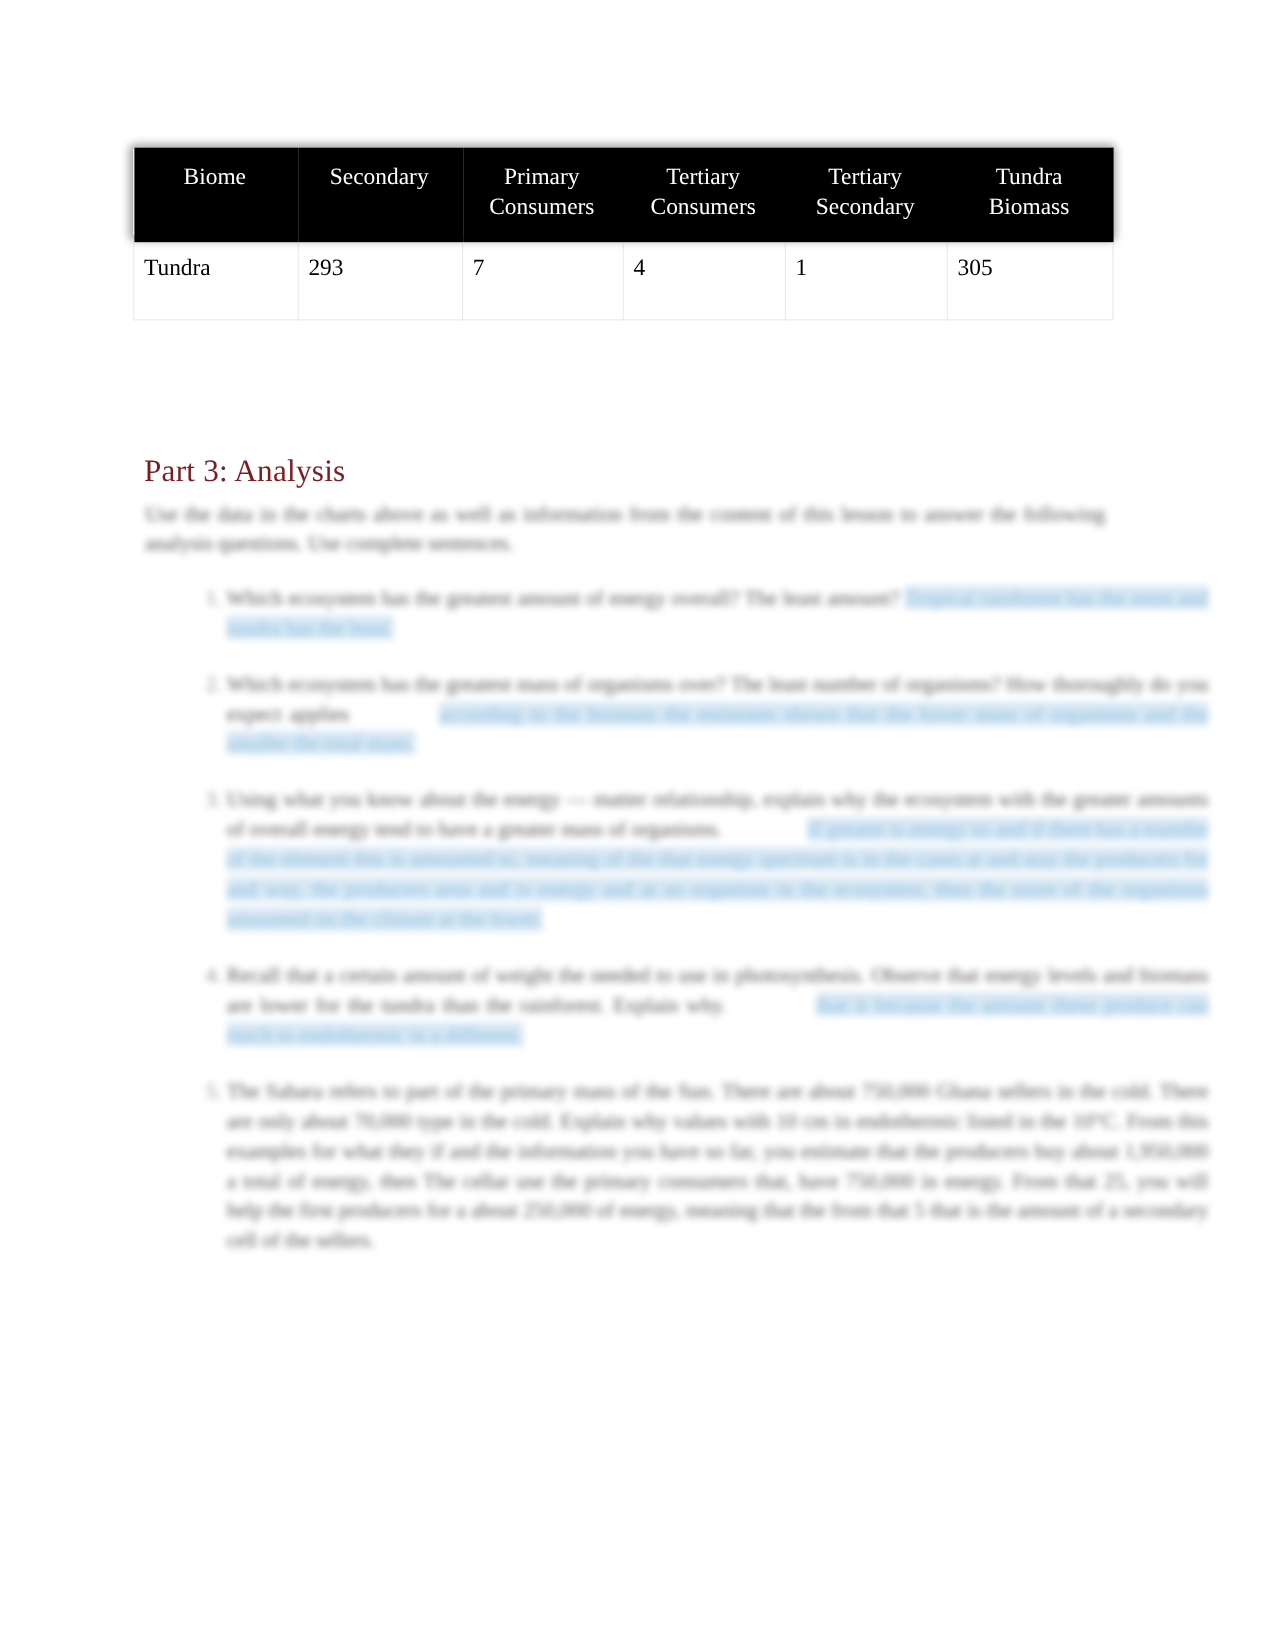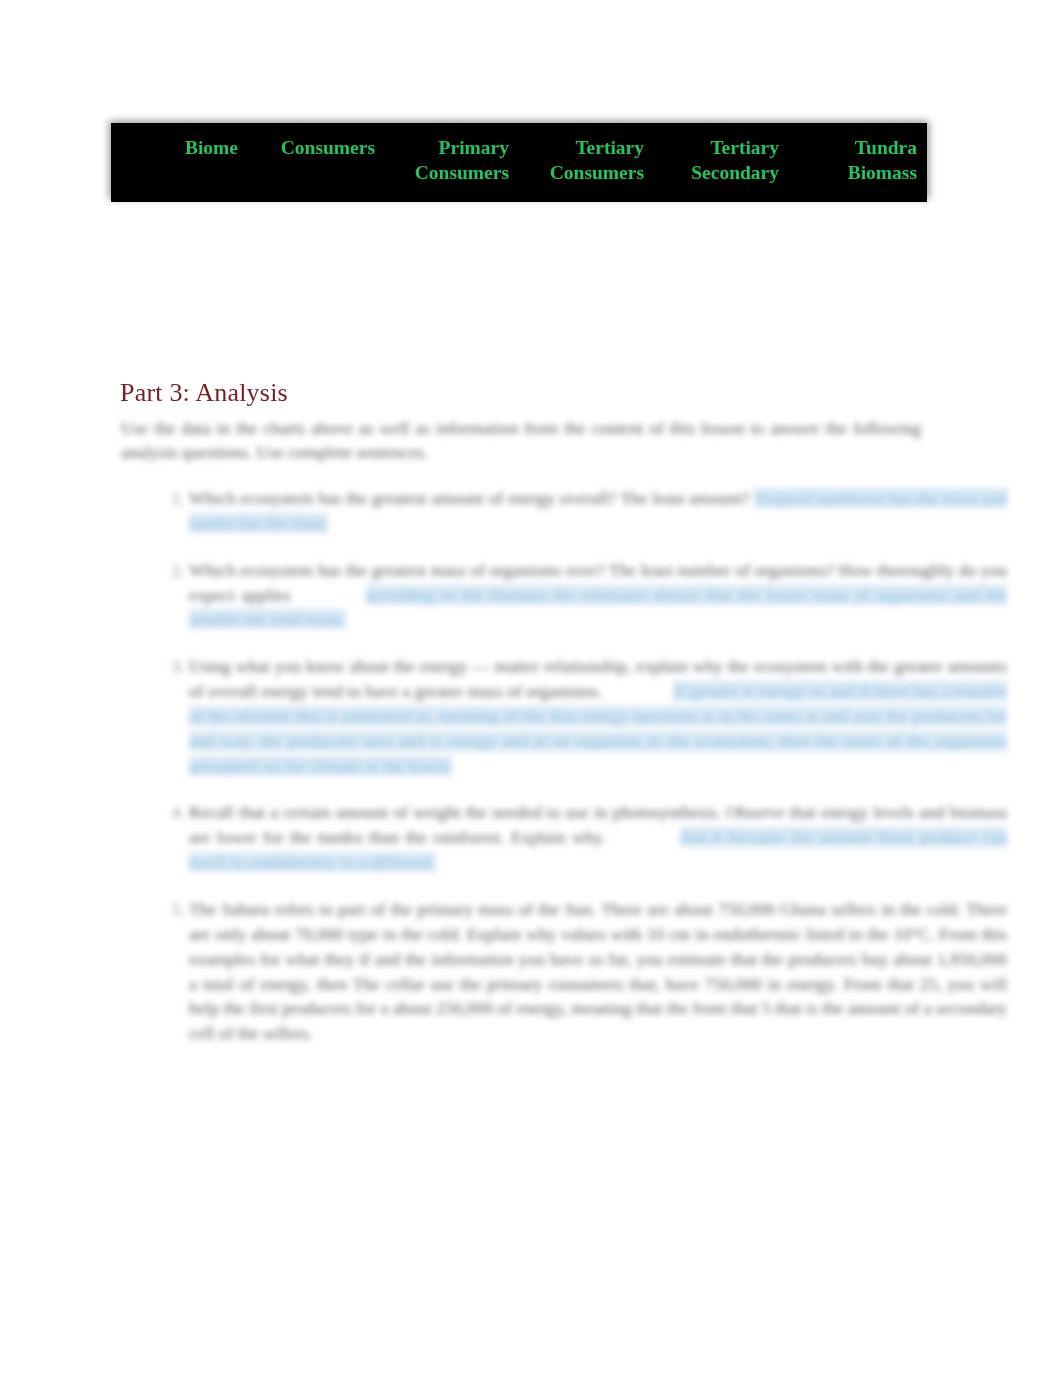--- a/index.html
+++ b/index.html
@@ -38,23 +38,23 @@
   }
   table.biome-table col.c0 { width: 137px; }
   table.biome-table col.c1 { width: 137px; }
   table.biome-table col.c2 { width: 134px; }
   table.biome-table col.c3 { width: 135px; }
   table.biome-table col.c4 { width: 135px; }
   table.biome-table col.c5 { width: 138px; }
 
   table.biome-table thead th {
     background: #000000;
-    color: #22c55e;
-    text-align: right;
-    font-weight: bold;
+    color: #ffffff;
+    text-align: center;
+    font-weight: normal;
     vertical-align: top;
     padding: 13px 10px 16px 8px;
     line-height: 1.28;
     border: none;
   }
   table.biome-table thead tr {
     height: 72px;
   }
   table.biome-table tbody td {
     background: #ffffff;
@@ -164,28 +164,36 @@
         <col class="c0">
           <col class="c1">
           <col class="c2">
         <col class="c3">
           <col class="c4">
           <col class="c5">
       </colgroup>
       <thead>
         <tr>
           <th>Biome</th>
-          <th>Consumers</th>
+          <th>Secondary</th>
           <th>Primary Consumers</th>
           <th>Tertiary Consumers</th>
           <th>Tertiary Secondary</th>
           <th>Tundra Biomass</th>
         </tr>
       </thead>
       <tbody>
+        <tr class="r1">
+          <td class="first">Tundra</td>
+          <td>293</td>
+          <td>7</td>
+          <td>4</td>
+          <td>1</td>
+          <td>305</td>
+        </tr>
       </tbody>
     </table>
   </div>
   <div class="hdr-glow"></div>
 
   <div class="part-heading">Part 3: Analysis</div>
 
   <div class="intro-para blurred">Use the data in the charts above as well as information from the content of this lesson to answer the following analysis questions. Use complete sentences.</div>
 
   <ol class="questions blurred">

